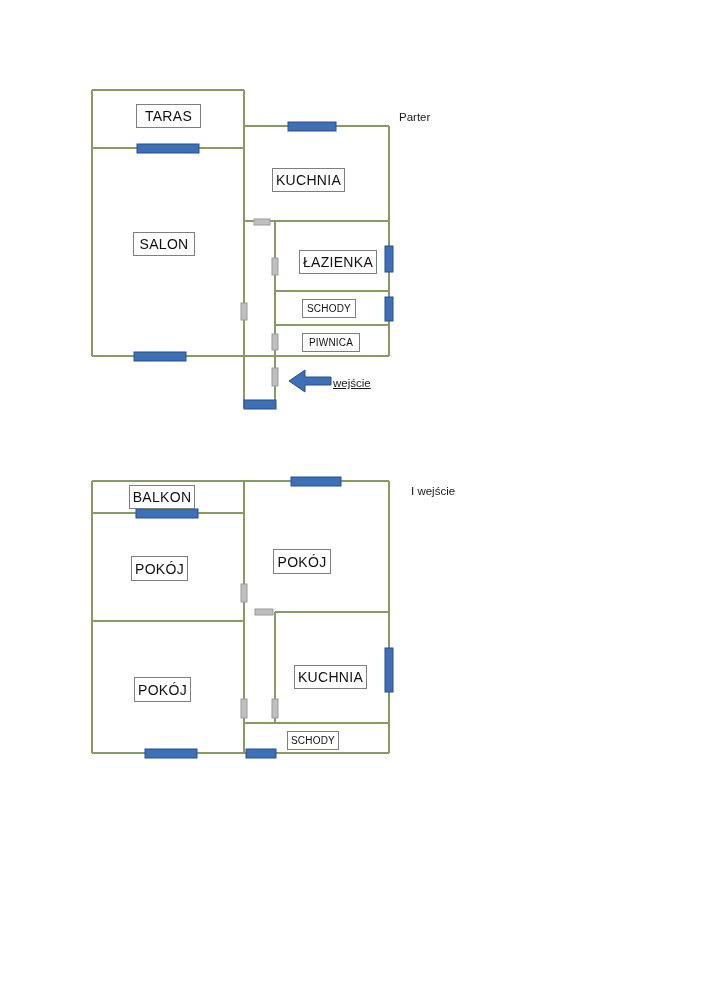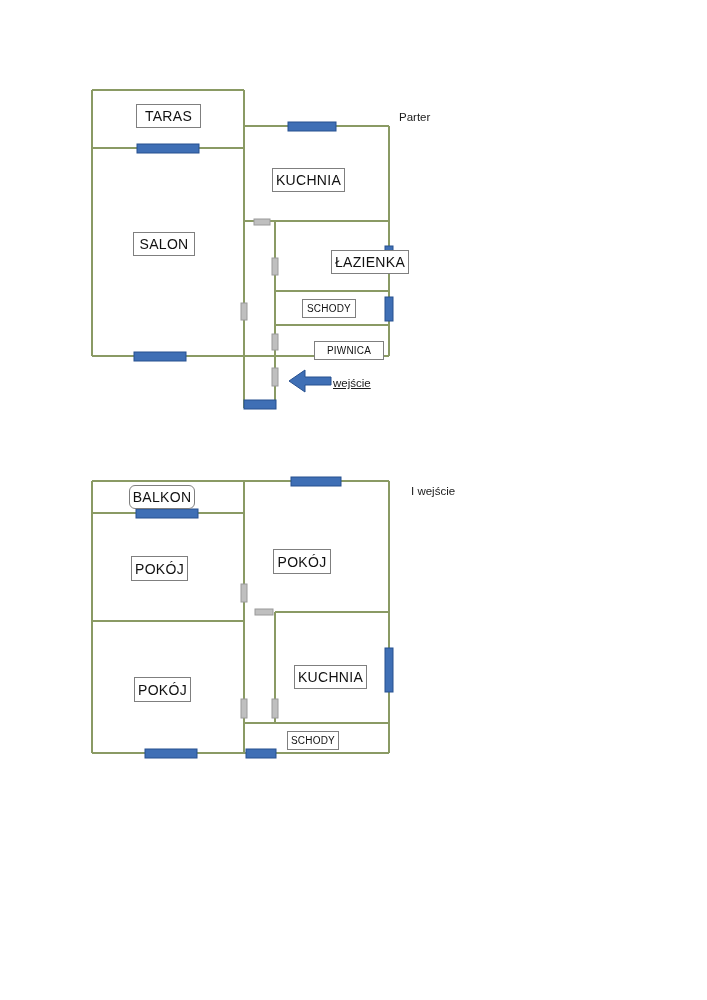--- a/index.html
+++ b/index.html
@@ -122,26 +122,26 @@
   <span class="floor-caption" id="caption-parter">Parter</span>
 
   <span class="floor-caption" id="caption-pietro">I wejście</span>
 
   <span class="floor-caption" id="caption-wejscie" style="left: 333px; top: 377px; text-decoration: underline;">wejście</span>
 
   <div id="labels-parter">
       <div class="room-label big" style="left: 136px; top: 104px; width: 65px; height: 24px; border-color: rgb(127, 127, 127); color: rgb(17, 17, 17);">TARAS</div>
       <div class="room-label big" style="left: 133px; top: 232px; width: 62px; height: 24px; border-color: rgb(127, 127, 127); color: rgb(17, 17, 17);">SALON</div>
       <div class="room-label big" style="left: 272px; top: 168px; width: 73px; height: 24px; border-color: rgb(127, 127, 127); color: rgb(17, 17, 17);">KUCHNIA</div>
-      <div class="room-label big" style="left: 299px; top: 250px; width: 78px; height: 24px; border-color: rgb(127, 127, 127); color: rgb(17, 17, 17); margin-left: 32px;">ŁAZIENKA</div>
+      <div class="room-label big" style="left: 299px; top: 250px; width: 78px; height: 24px; border-color: rgb(127, 127, 127); color: rgb(17, 17, 17);">ŁAZIENKA</div>
       <div class="room-label small" style="left: 302px; top: 299px; width: 54px; height: 19px; border-color: rgb(127, 127, 127); color: rgb(17, 17, 17);">SCHODY</div>
-      <div class="room-label small" style="left: 302px; top: 341px; width: 70px; height: 19px; border-color: rgb(127, 127, 127); color: rgb(17, 17, 17); margin-left: 12px;">PIWNICA</div>
+      <div class="room-label small" style="left: 302px; top: 333px; width: 58px; height: 19px; border-color: rgb(127, 127, 127); color: rgb(17, 17, 17);">PIWNICA</div>
     </div>
   <div id="labels-pietro">
-      <div class="room-label big" style="left: 129px; top: 485px; width: 66px; height: 24px; border-color: rgb(127, 127, 127); color: rgb(17, 17, 17); border-radius: 6px;">BALKON</div>
+      <div class="room-label big" style="left: 129px; top: 485px; width: 66px; height: 24px; border-color: rgb(127, 127, 127); color: rgb(17, 17, 17);">BALKON</div>
       <div class="room-label big" style="left: 131px; top: 556px; width: 57px; height: 25px; border-color: rgb(127, 127, 127); color: rgb(17, 17, 17);">POKÓJ</div>
       <div class="room-label big" style="left: 134px; top: 677px; width: 57px; height: 25px; border-color: rgb(127, 127, 127); color: rgb(17, 17, 17);">POKÓJ</div>
       <div class="room-label big" style="left: 273px; top: 549px; width: 58px; height: 25px; border-color: rgb(127, 127, 127); color: rgb(17, 17, 17);">POKÓJ</div>
       <div class="room-label big" style="left: 294px; top: 665px; width: 73px; height: 24px; border-color: rgb(127, 127, 127); color: rgb(17, 17, 17);">KUCHNIA</div>
       <div class="room-label small" style="left: 287px; top: 731px; width: 52px; height: 19px; border-color: rgb(127, 127, 127); color: rgb(17, 17, 17);">SCHODY</div>
     </div>
 
 </div>
 
 </body></html>

